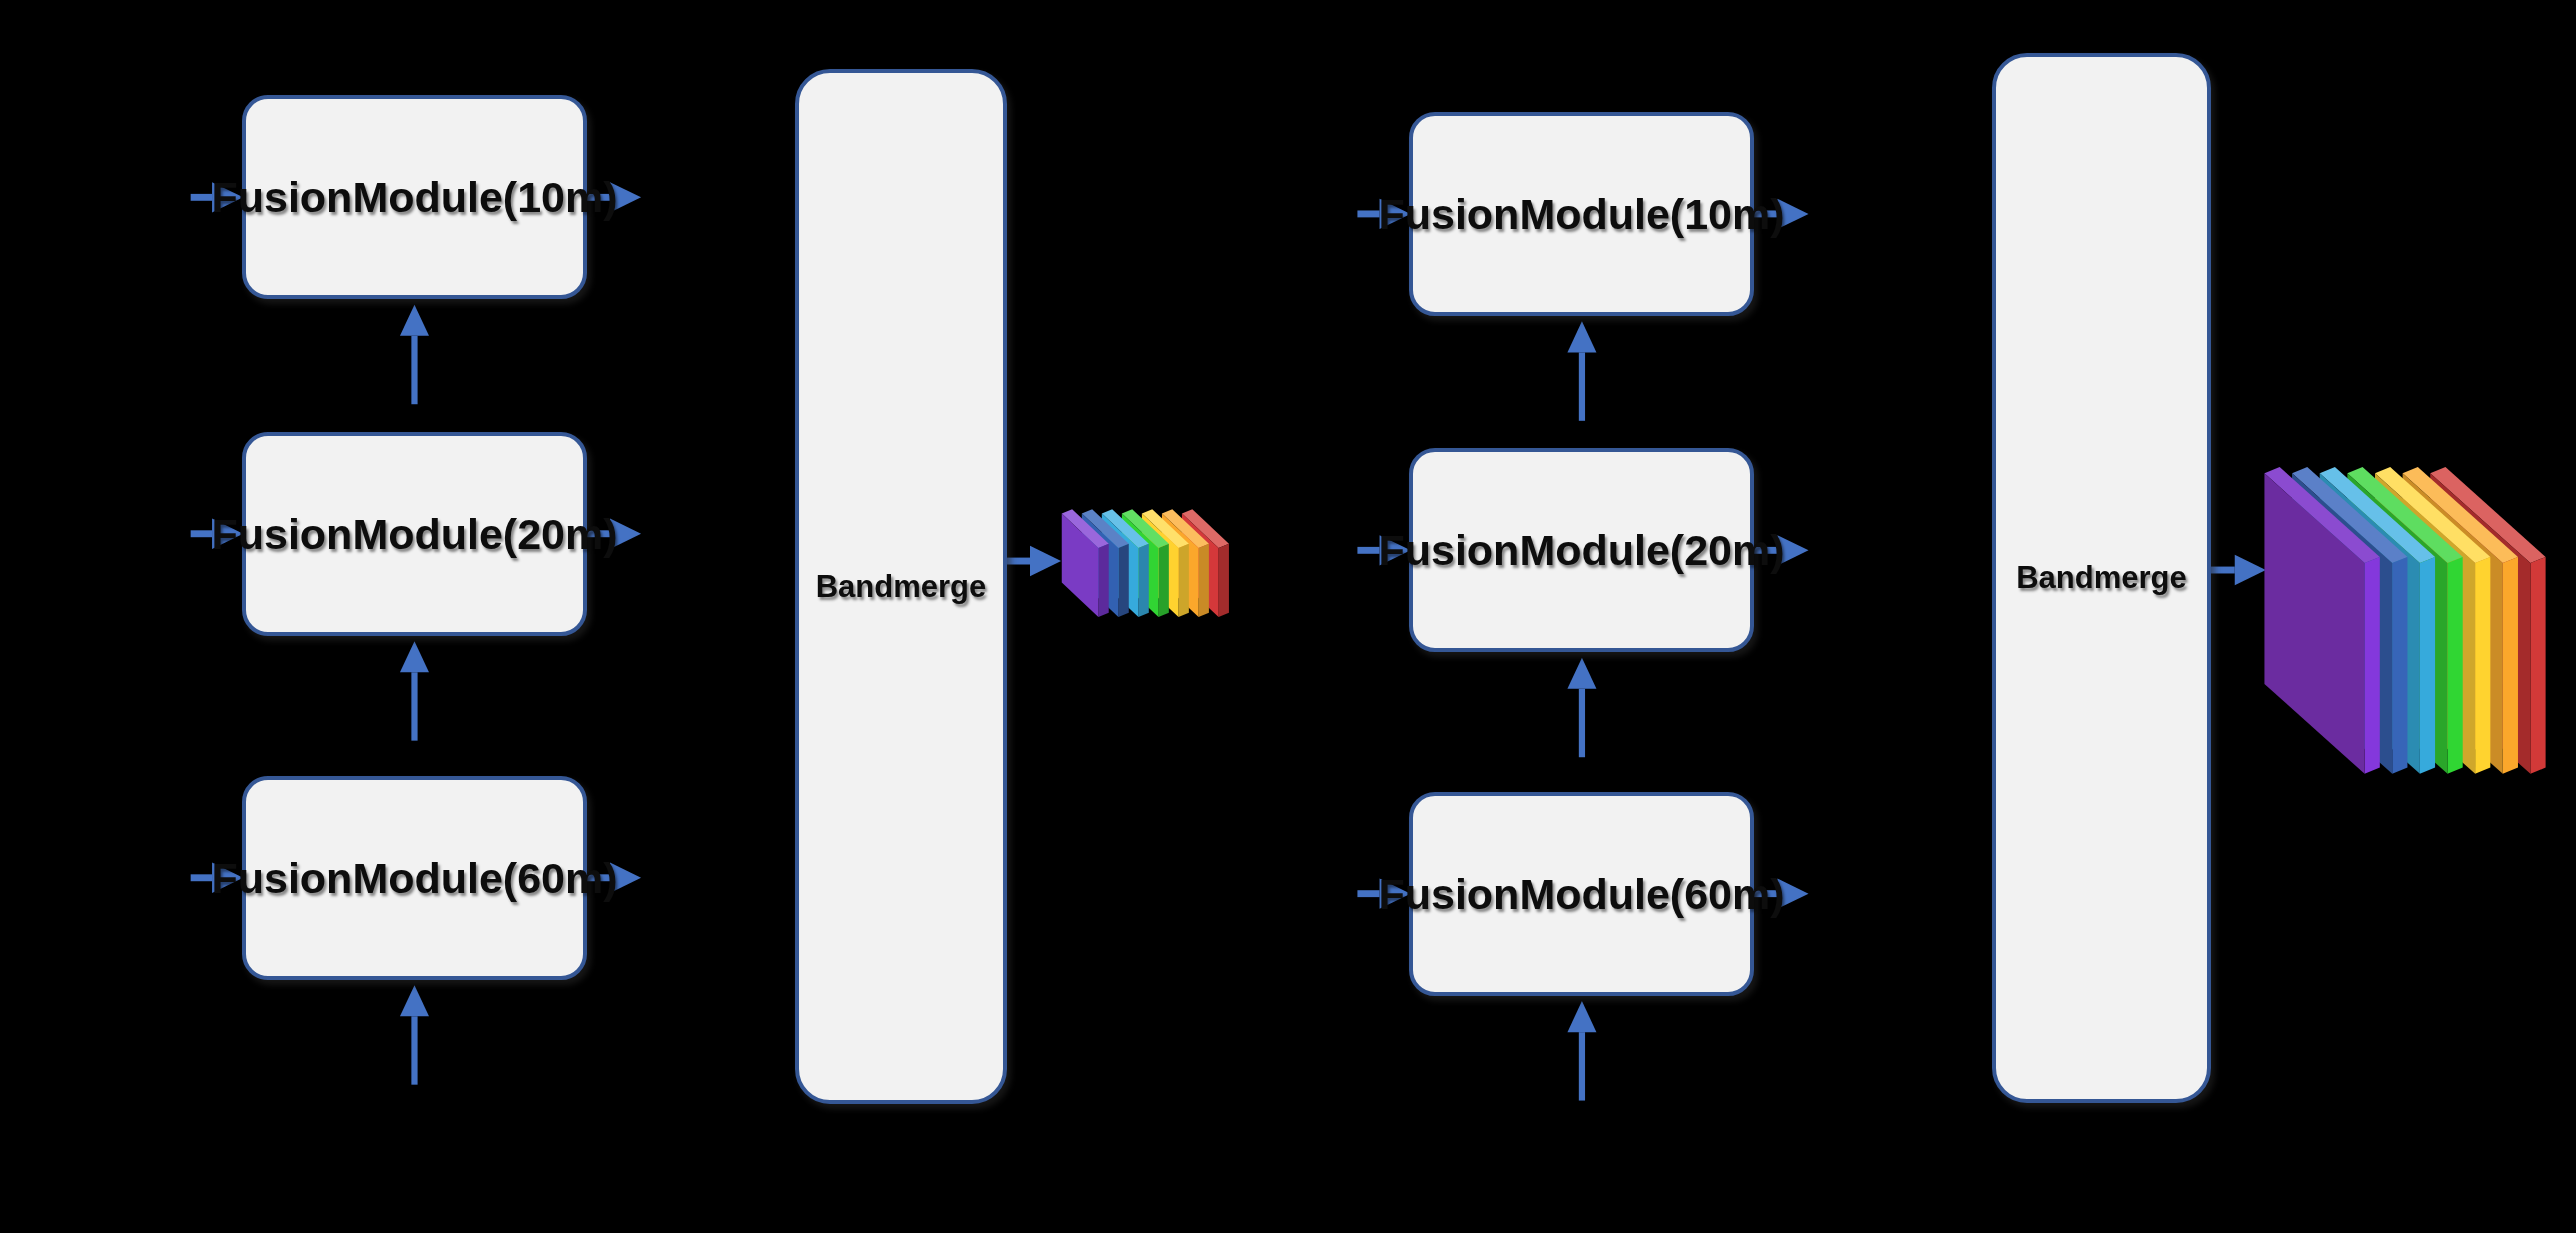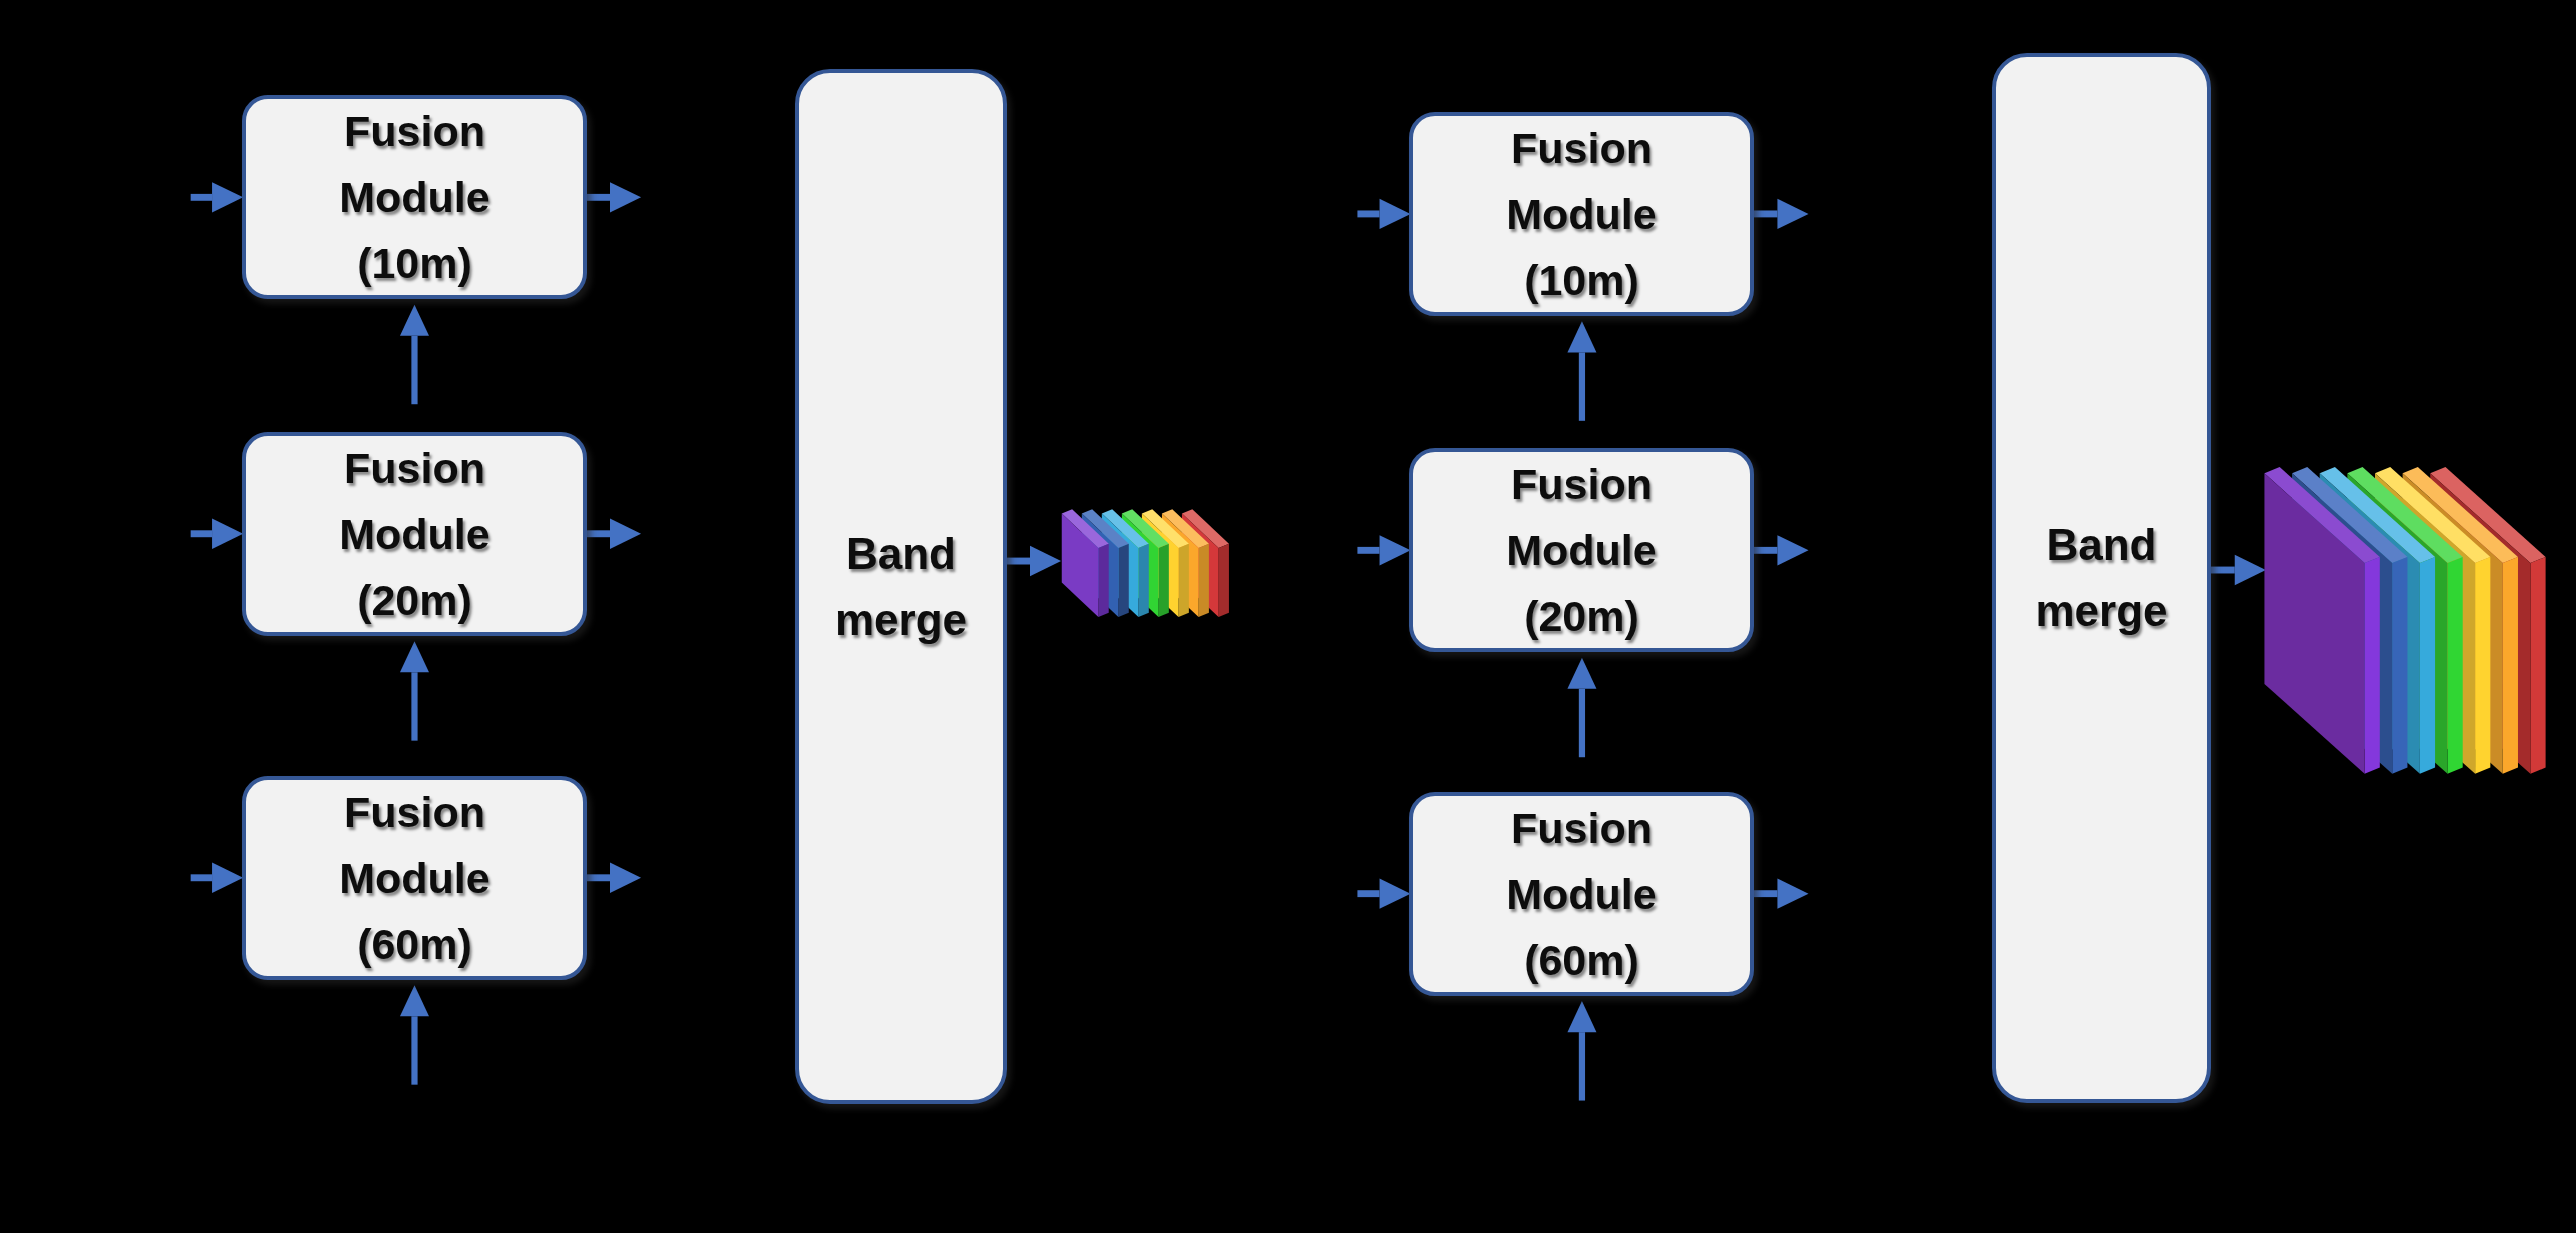--- a/index.html
+++ b/index.html
@@ -27,39 +27,39 @@
     width: 2576px;
     height: 1234px;
     display: block;
   }
   .node {
     position: absolute;
     box-sizing: border-box;
     background: #F2F2F2;
     border: 4.1px solid #355795;
     display: flex;
-    flex-direction: column;
+    flex-direction: row;
     align-items: center;
     justify-content: center;
     text-align: center;
     color: #0D0D0D;
     font-weight: bold;
     box-shadow: 3.5px 4.1px 6.2px rgba(40,40,40,0.55);
   }
   .module-box {
     width: 345px;
     height: 204px;
     border-radius: 26px;
     font-size: 43px;
     line-height: 66px;
   }
   .band-box {
     width: 212px;
     border-radius: 35px;
-    font-size: 44px;
+    font-size: 31px;
     line-height: 66px;
   }
   .node span {
     display: block;
     text-shadow: 2.1px 2.8px 2.8px rgba(0,0,0,0.45);
   }
   
   #fm-left-10 { left: 242px; top: 95px; }
   #fm-left-20 { left: 242px; top: 432px; }
   #fm-left-60 { left: 242px; top: 776px; }

